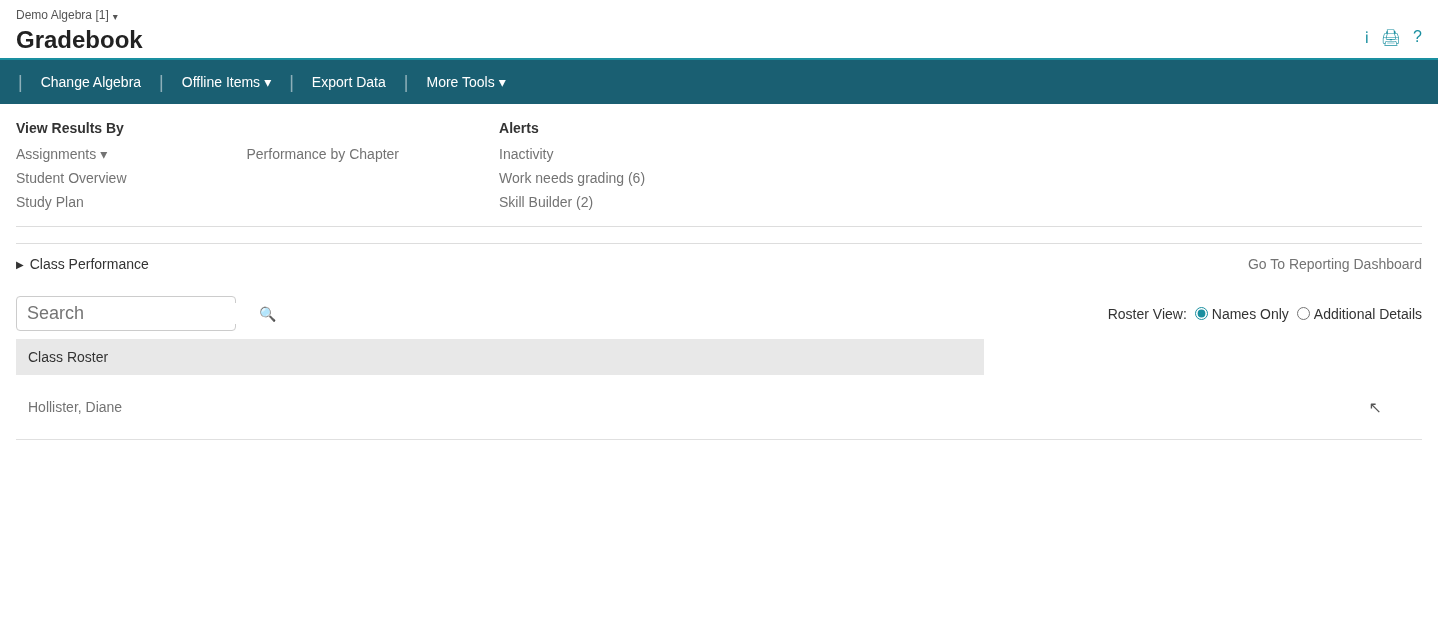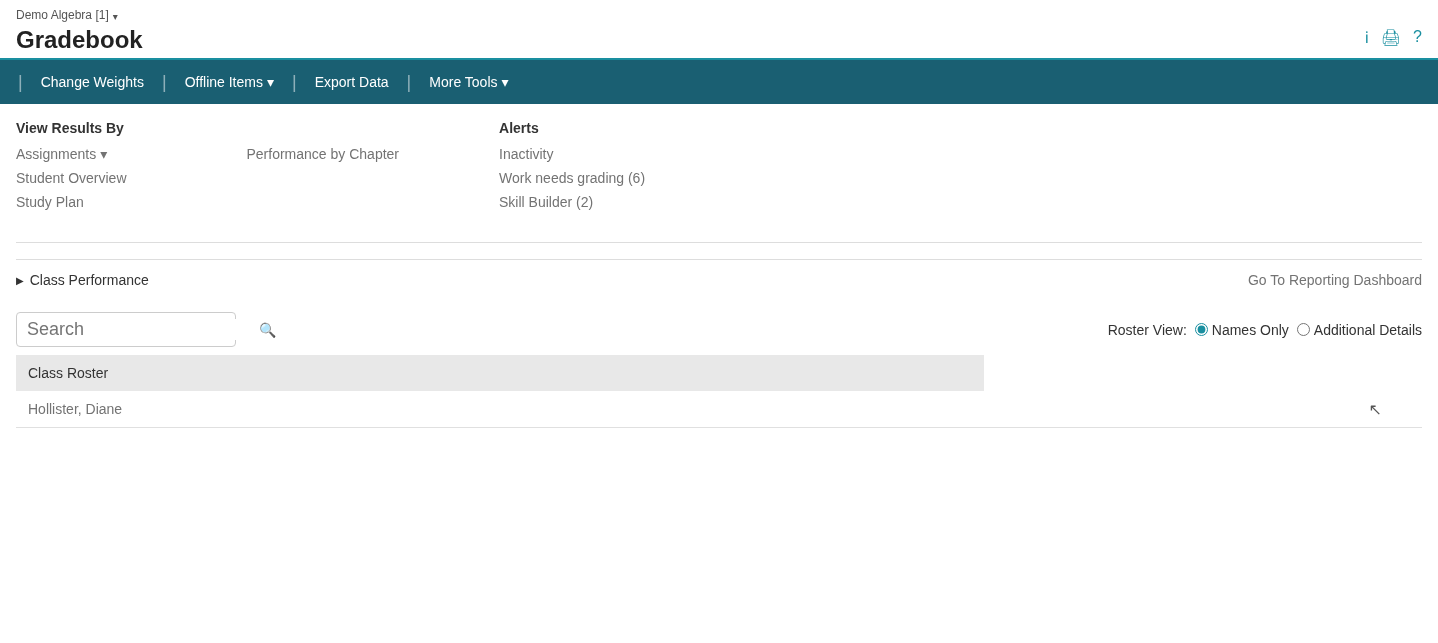--- a/index.html
+++ b/index.html
@@ -66,21 +66,21 @@
 
     .content-area {
       padding: 16px 16px 0 16px;
     }
 
     .view-results-section {
       display: flex;
       gap: 0;
       margin-bottom: 16px;
       border-bottom: 1px solid #ddd;
-      padding-bottom: 32px;
+      padding-bottom: 16px;
     }
 
     .view-results-column {
       min-width: 200px;
     }
 
     .alerts-column {
       margin-left: 40px;
     }
 
@@ -197,21 +197,21 @@
       color: #333;
       font-weight: normal;
       text-align: left;
     }
 
     .class-roster-row {
       border-bottom: 1px solid #e0e0e0;
     }
 
     .class-roster-cell {
-      padding: 10px 12px;
+      padding: 24px 12px;
       font-size: 14px;
     }
   </style>
 </head>
 <body>
 
 <div class="top-bar">
   <div class="course-title">
     <span>Demo Algebra [1]</span>
     <span class="dropdown-arrow">▾</span>
@@ -222,21 +222,21 @@
       <span>ℹ</span>
       <span>🖨</span>
       <span>?</span>
     </div>
   </div>
 </div>
 
 <nav class="nav-bar">
   <span class="nav-separator">|</span>
   <div class="nav-item">
-    <span>Change Weights</span>
+    <span>Change Algebra</span>
   </div>
   <span class="nav-separator">|</span>
   <div class="nav-item">
     <span>Offline Items</span>
     <span>▾</span>
   </div>
   <span class="nav-separator">|</span>
   <div class="nav-item">
     <span>Export Data</span>
   </div>

